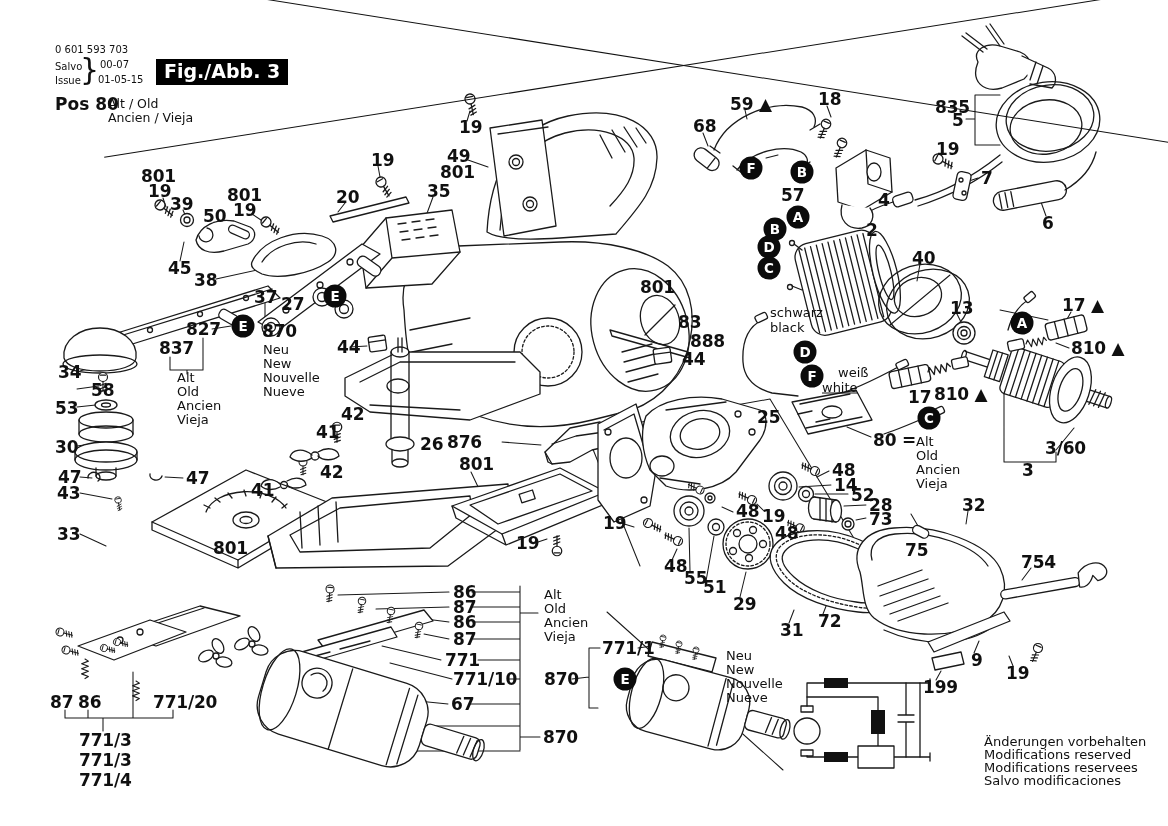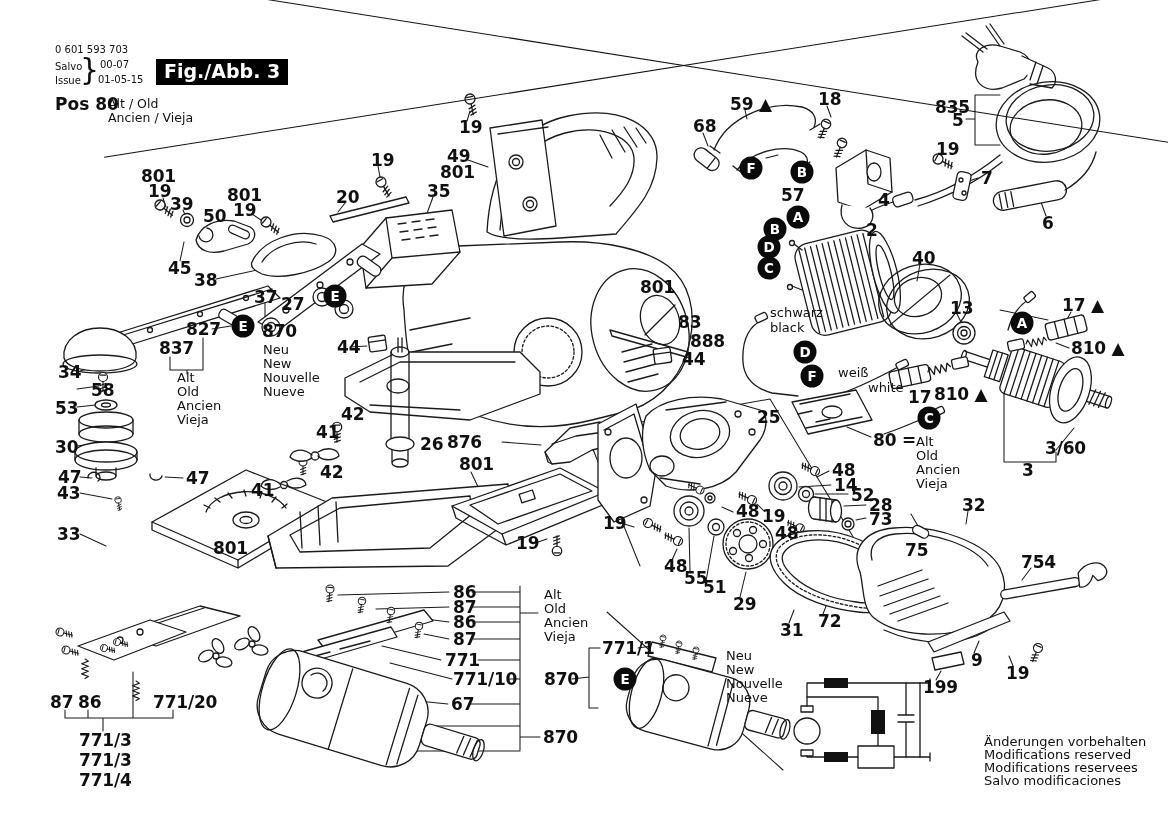--- a/index.html
+++ b/index.html
@@ -575,21 +575,21 @@
     <span class="lbl" style="left: 981px; top: 178px;">7</span>
     <span class="lbl" style="left: 1042px; top: 223px;">6</span>
     <span class="lbl" style="left: 866px; top: 230px;">2</span>
     <span class="lbl" style="left: 912px; top: 258px;">40</span>
     <span class="lbl" style="left: 950px; top: 308px;">13</span>
     <span class="lbl" style="left: 1062px; top: 305px;">17 ▲</span>
     <span class="lbl" style="left: 1071px; top: 348px;">810 ▲</span>
     <span class="lbl small" style="left: 770px; top: 312px;">schwarz</span>
     <span class="lbl small" style="left: 770px; top: 327px;">black</span>
     <span class="lbl small" style="left: 838px; top: 372px;">weiß</span>
-    <span class="lbl small" style="left: 868px; top: 387px;">white</span>
+    <span class="lbl small" style="left: 822px; top: 387px; text-decoration: underline;">white</span>
     <span class="lbl" style="left: 908px; top: 397px;">17</span>
     <span class="lbl" style="left: 934px; top: 394px;">810 ▲</span>
     <span class="lbl" style="left: 873px; top: 440px;">80 =</span>
     <span class="lbl small" style="left: 916px; top: 441px;">Alt</span>
     <span class="lbl small" style="left: 916px; top: 455px;">Old</span>
     <span class="lbl small" style="left: 916px; top: 469px;">Ancien</span>
     <span class="lbl small" style="left: 916px; top: 483px;">Vieja</span>
     <span class="lbl" style="left: 1045px; top: 448px;">3/60</span>
     <span class="lbl" style="left: 1022px; top: 470px;">3</span>
     <span class="lbl" style="left: 757px; top: 417px;">25</span>

